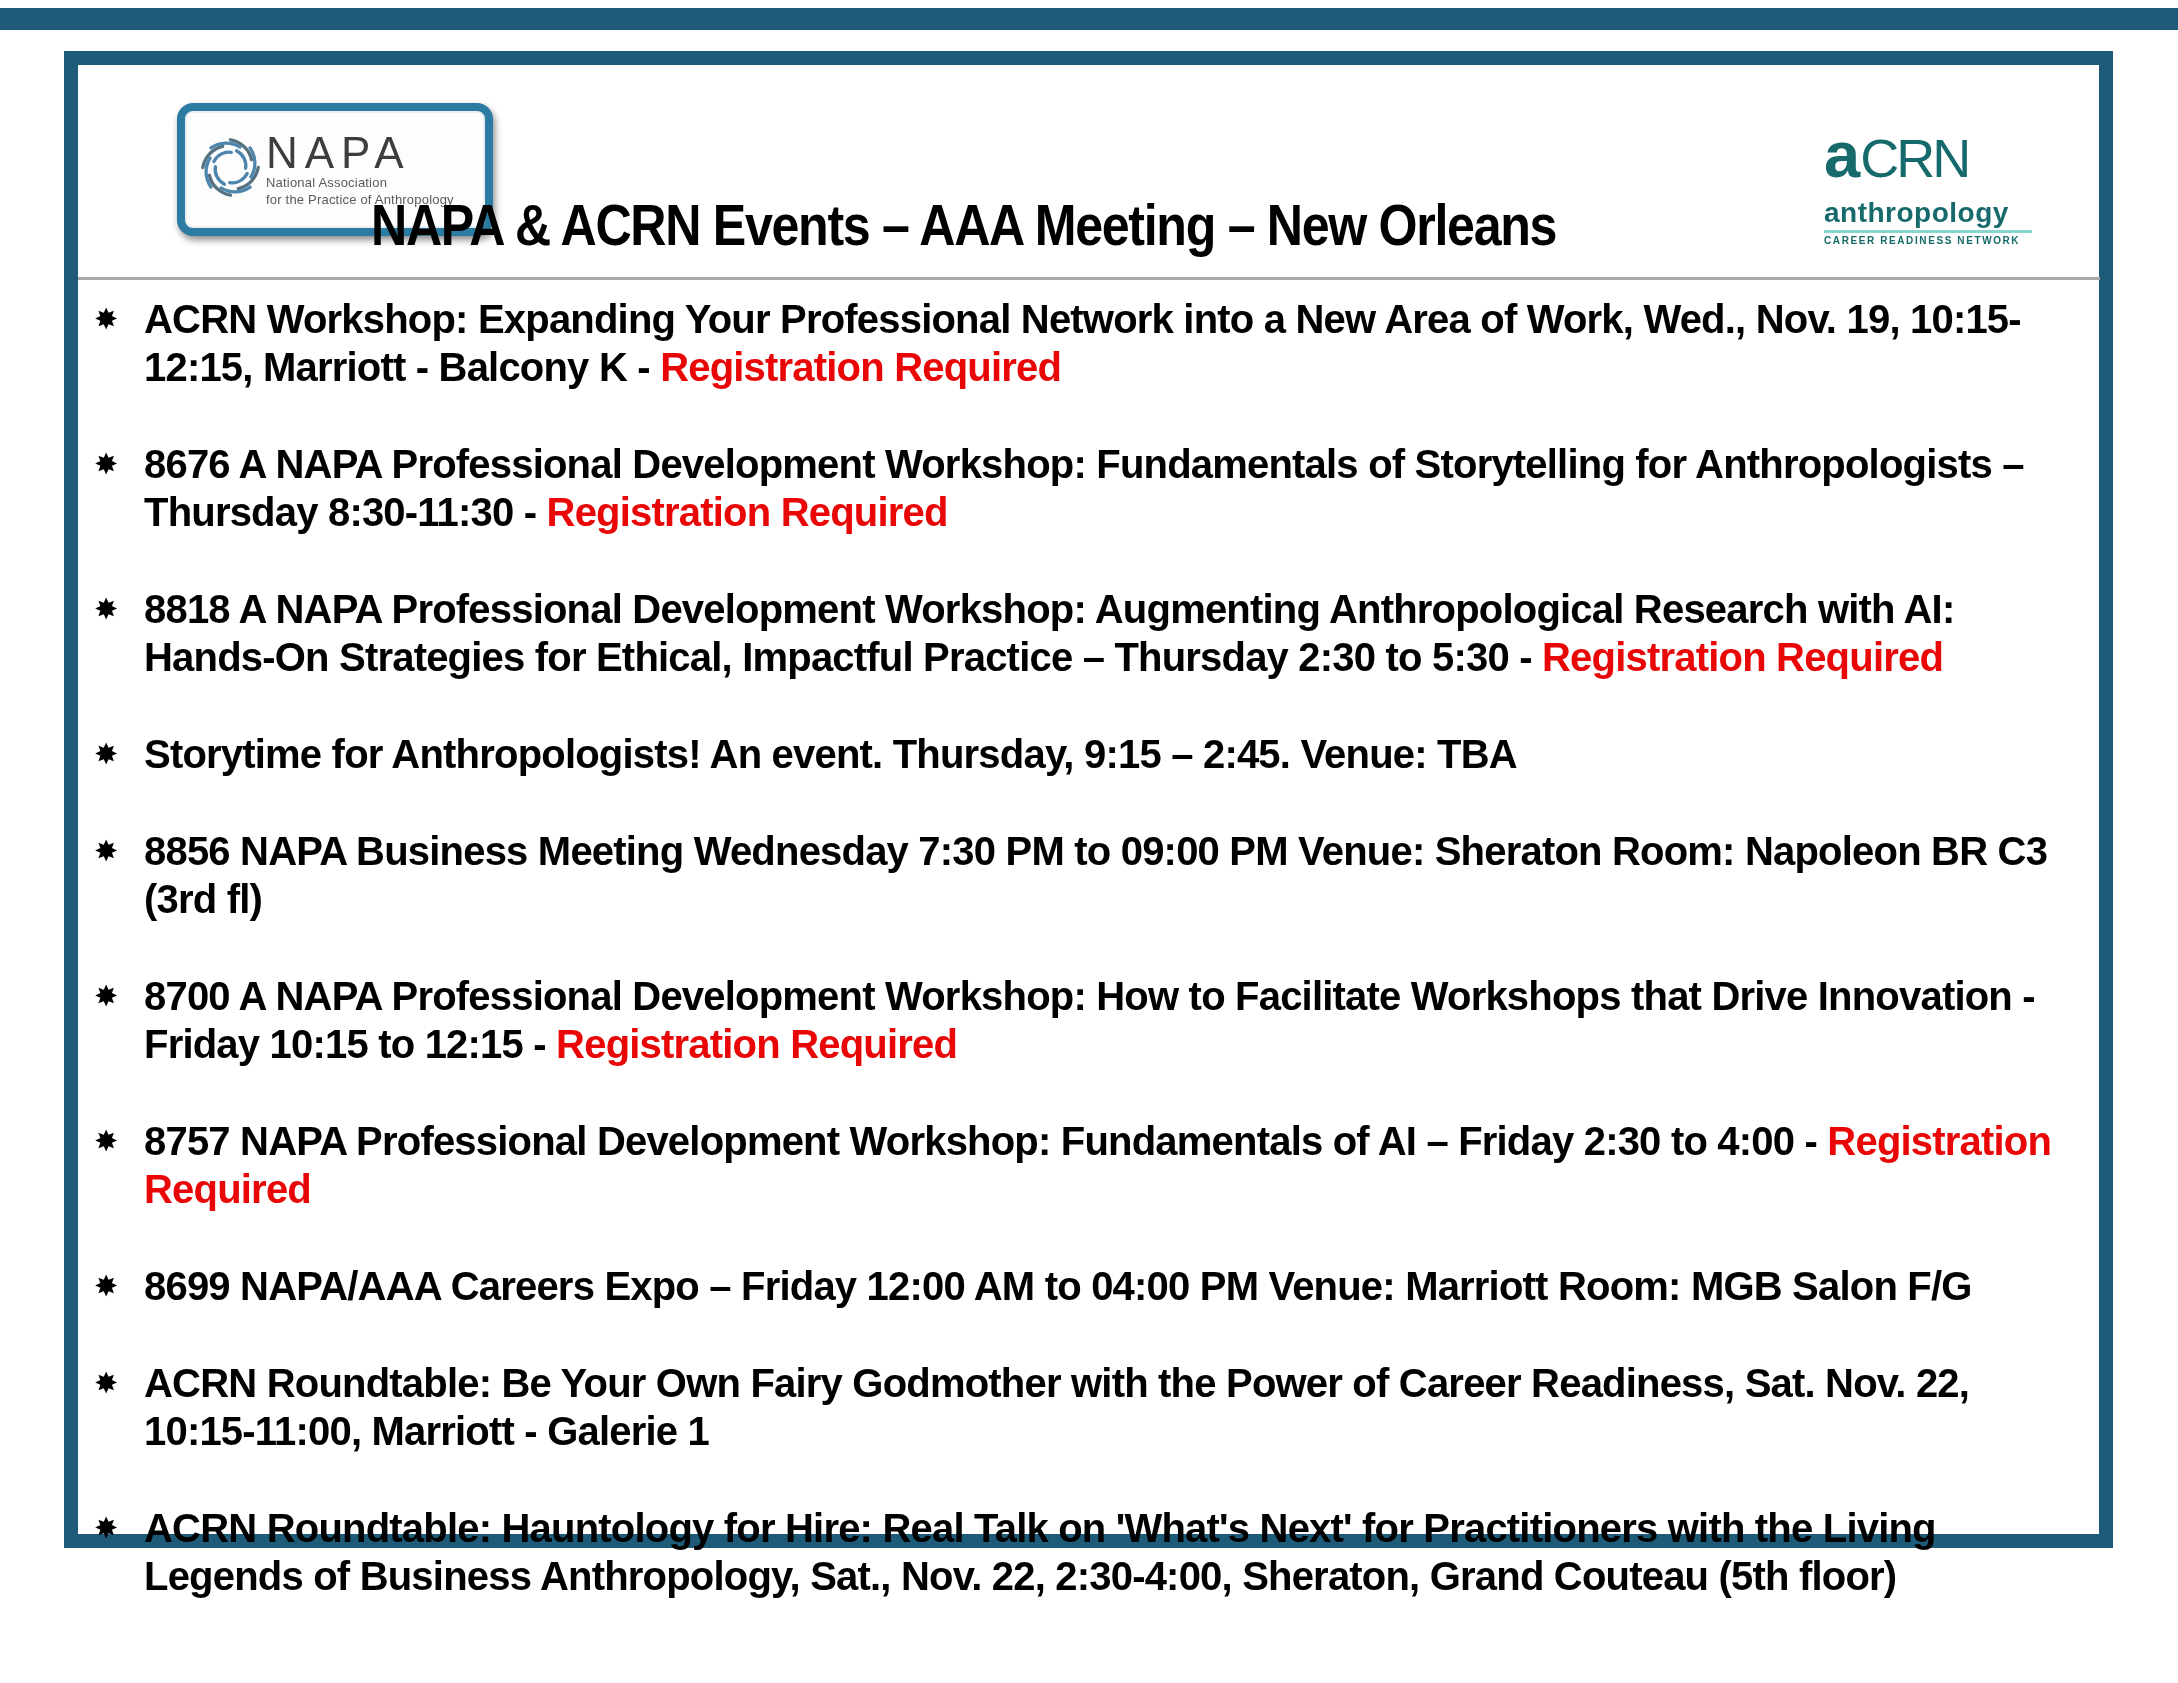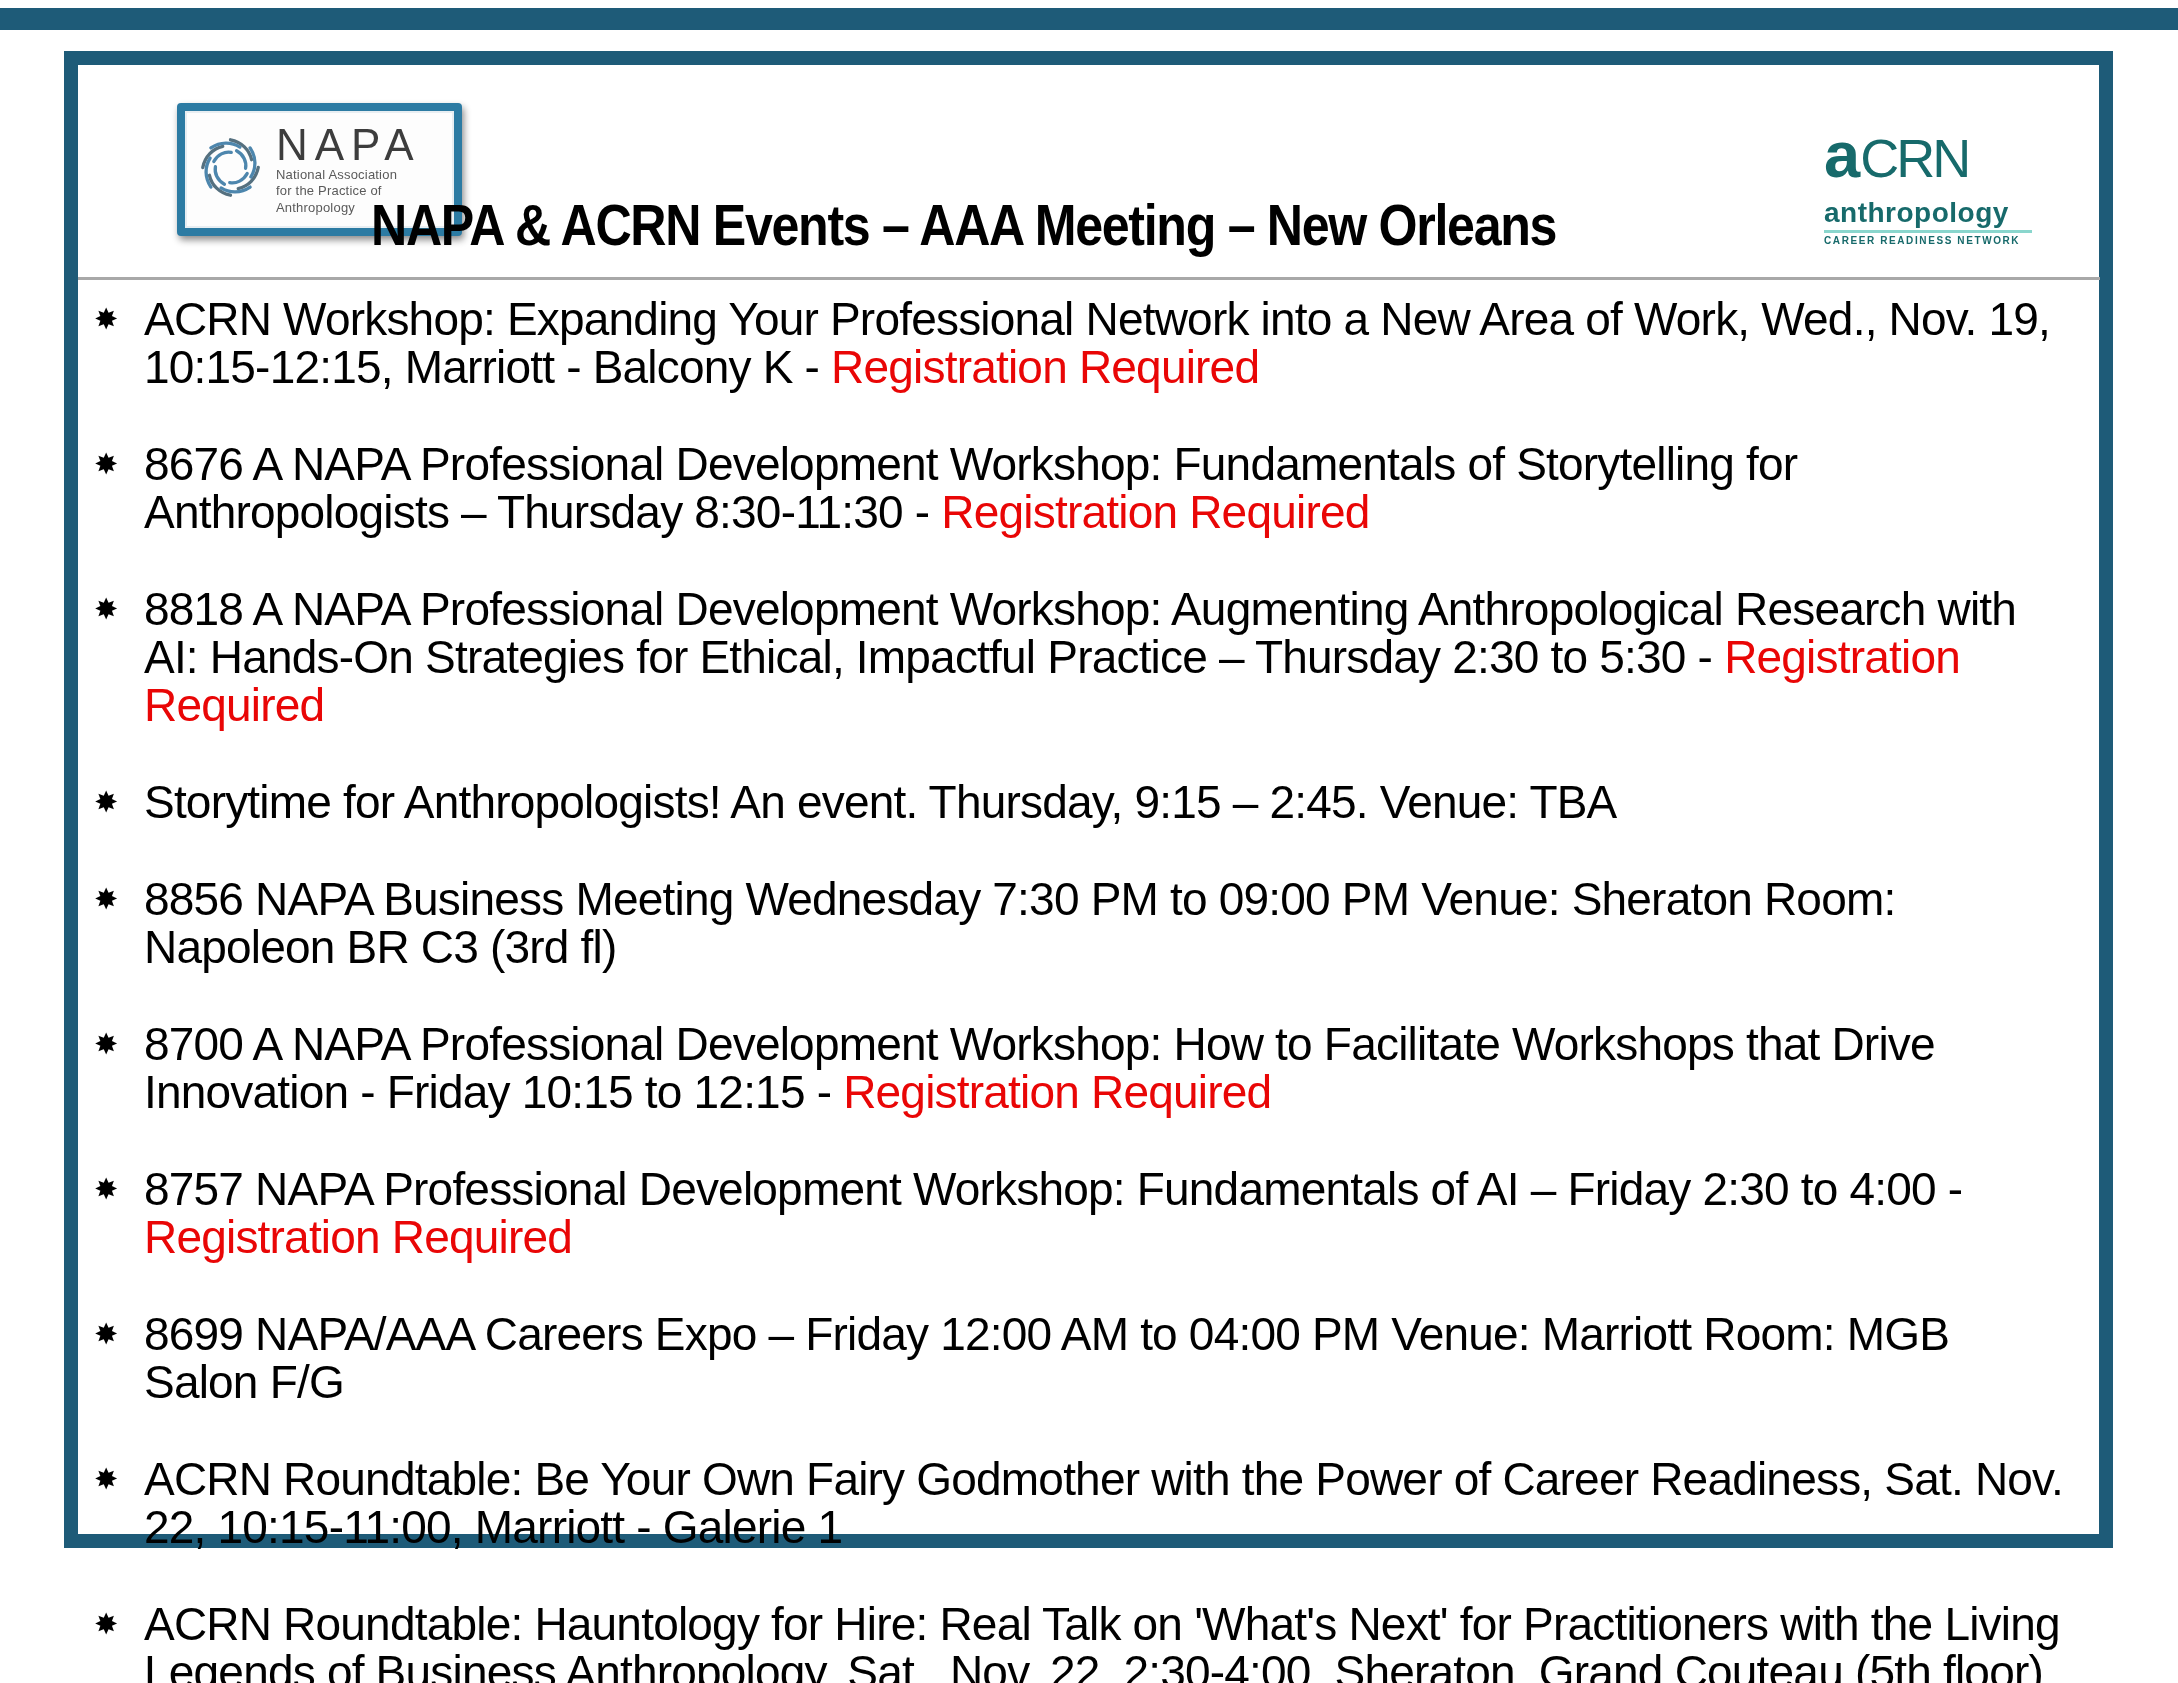--- a/index.html
+++ b/index.html
@@ -13,25 +13,25 @@
   }
   .slide-frame{
     position:absolute;left:64px;top:51px;width:2049px;height:1497px;
     border:14px solid var(--frame-teal,#1e5b78);
     background:#fff;box-sizing:border-box;position:absolute;
   }
   .frame-inner{position:relative;width:100%;height:100%;}
 
   
   .napa-logo{
-    position:absolute;left:99px;top:38px;width:285px;height:133px;
-    border:8px solid var(--napa-frame,#2c7ba3);border-radius:4px;
+    position:absolute;left:99px;top:38px;width:316px;height:133px;
+    border:8px solid var(--napa-frame,#2c7ba3);border-radius:16px;
     background:#fdfdfd;box-sizing:border-box;
     box-shadow:2px 4px 7px rgba(0,0,0,.45), inset 0 0 0 2px #e8eef2;
-    display:flex;align-items:center;gap:10px;padding:6px 10px;
+    display:flex;align-items:center;padding:6px 10px;
   }
   .napa-icon{flex:0 0 auto;}
   .napa-textcol{display:flex;flex-direction:column;line-height:1;}
   .napa-wordmark{
     font-size:44px;font-weight:400;letter-spacing:7px;color:#3d3d3d;
     line-height:1;
   }
   .napa-subline{font-size:13px;color:#5a5a5a;line-height:1.25;letter-spacing:0.2px;}
 
   
@@ -65,22 +65,23 @@
     position:absolute;left:0;top:230px;width:2022px;box-sizing:border-box;
     margin:0;padding:0 28px 0 16px;list-style:none;
   }
   .event{
     display:flex;align-items:flex-start;margin:0 0 49px 0;
   }
   .bullet{
     flex:0 0 50px;font-size:29px;line-height:48px;color:#000;
   }
   .event-text{
-    flex:1 1 auto;font-size:46px;line-height:48px;color:#000;
+    flex:1 1 auto;font-size:40px;line-height:48px;color:#000;
     letter-spacing:-0.8px;
+    font-weight:bold;
   }
   .event-text .red{color:var(--highlight-red,#e90606);}
 </style>
 </head>
 <body>
 
 <div class="top-stripe"></div>
 
 <div class="slide-frame">
   <div class="frame-inner">

